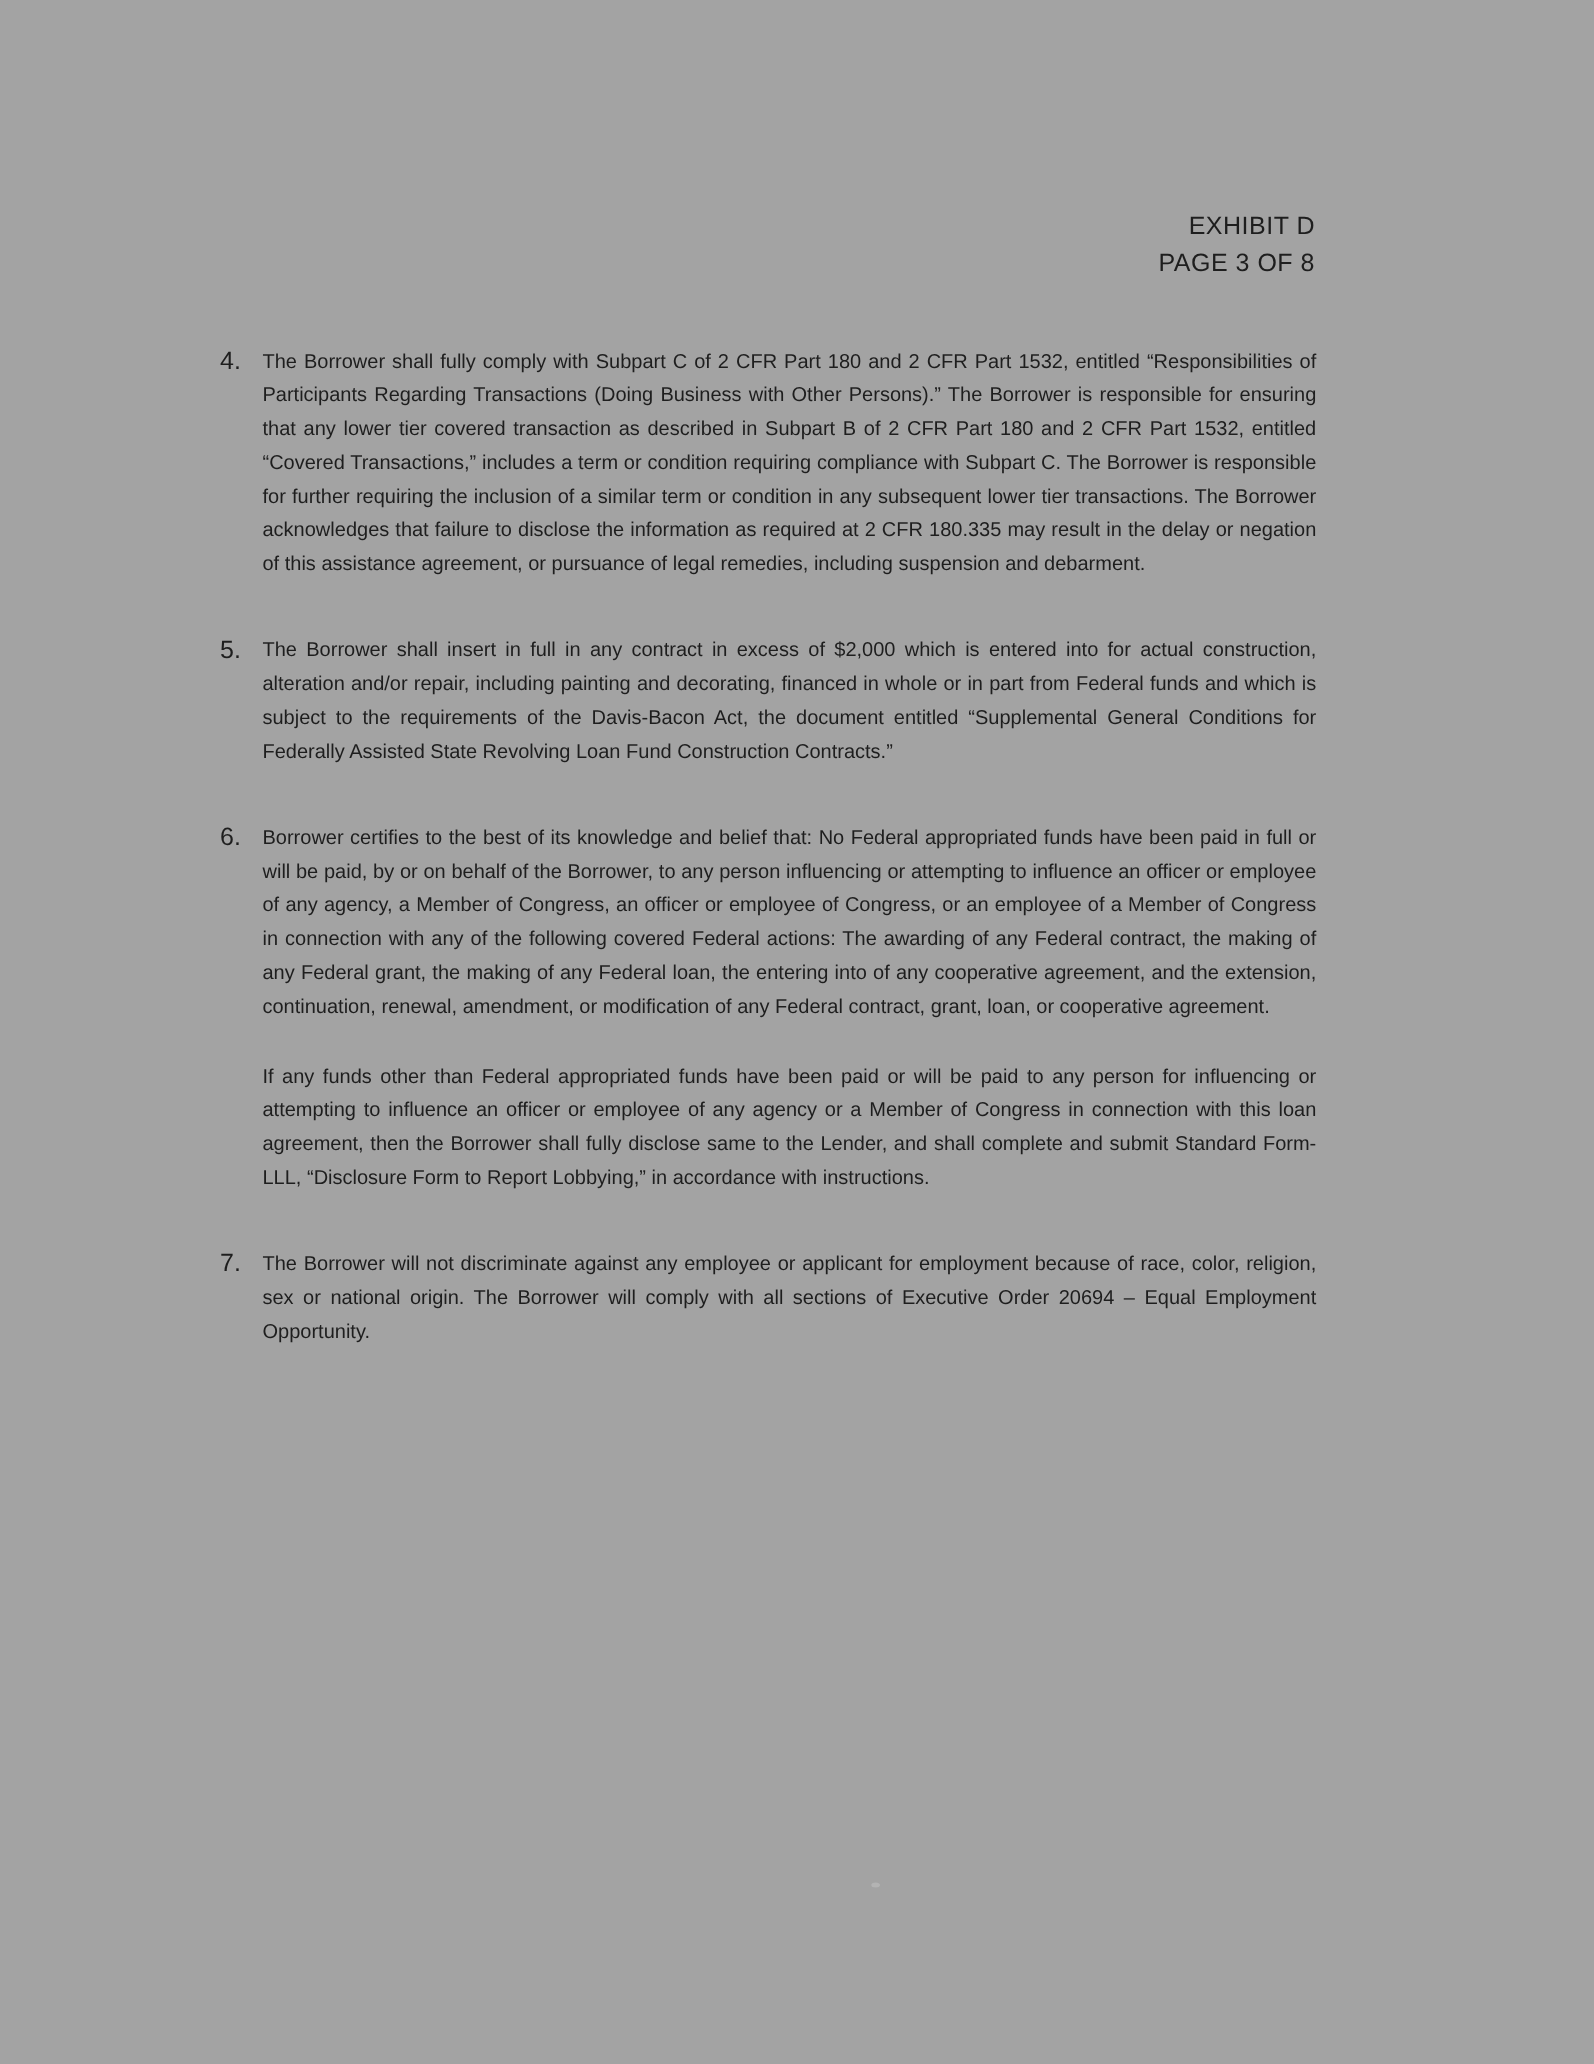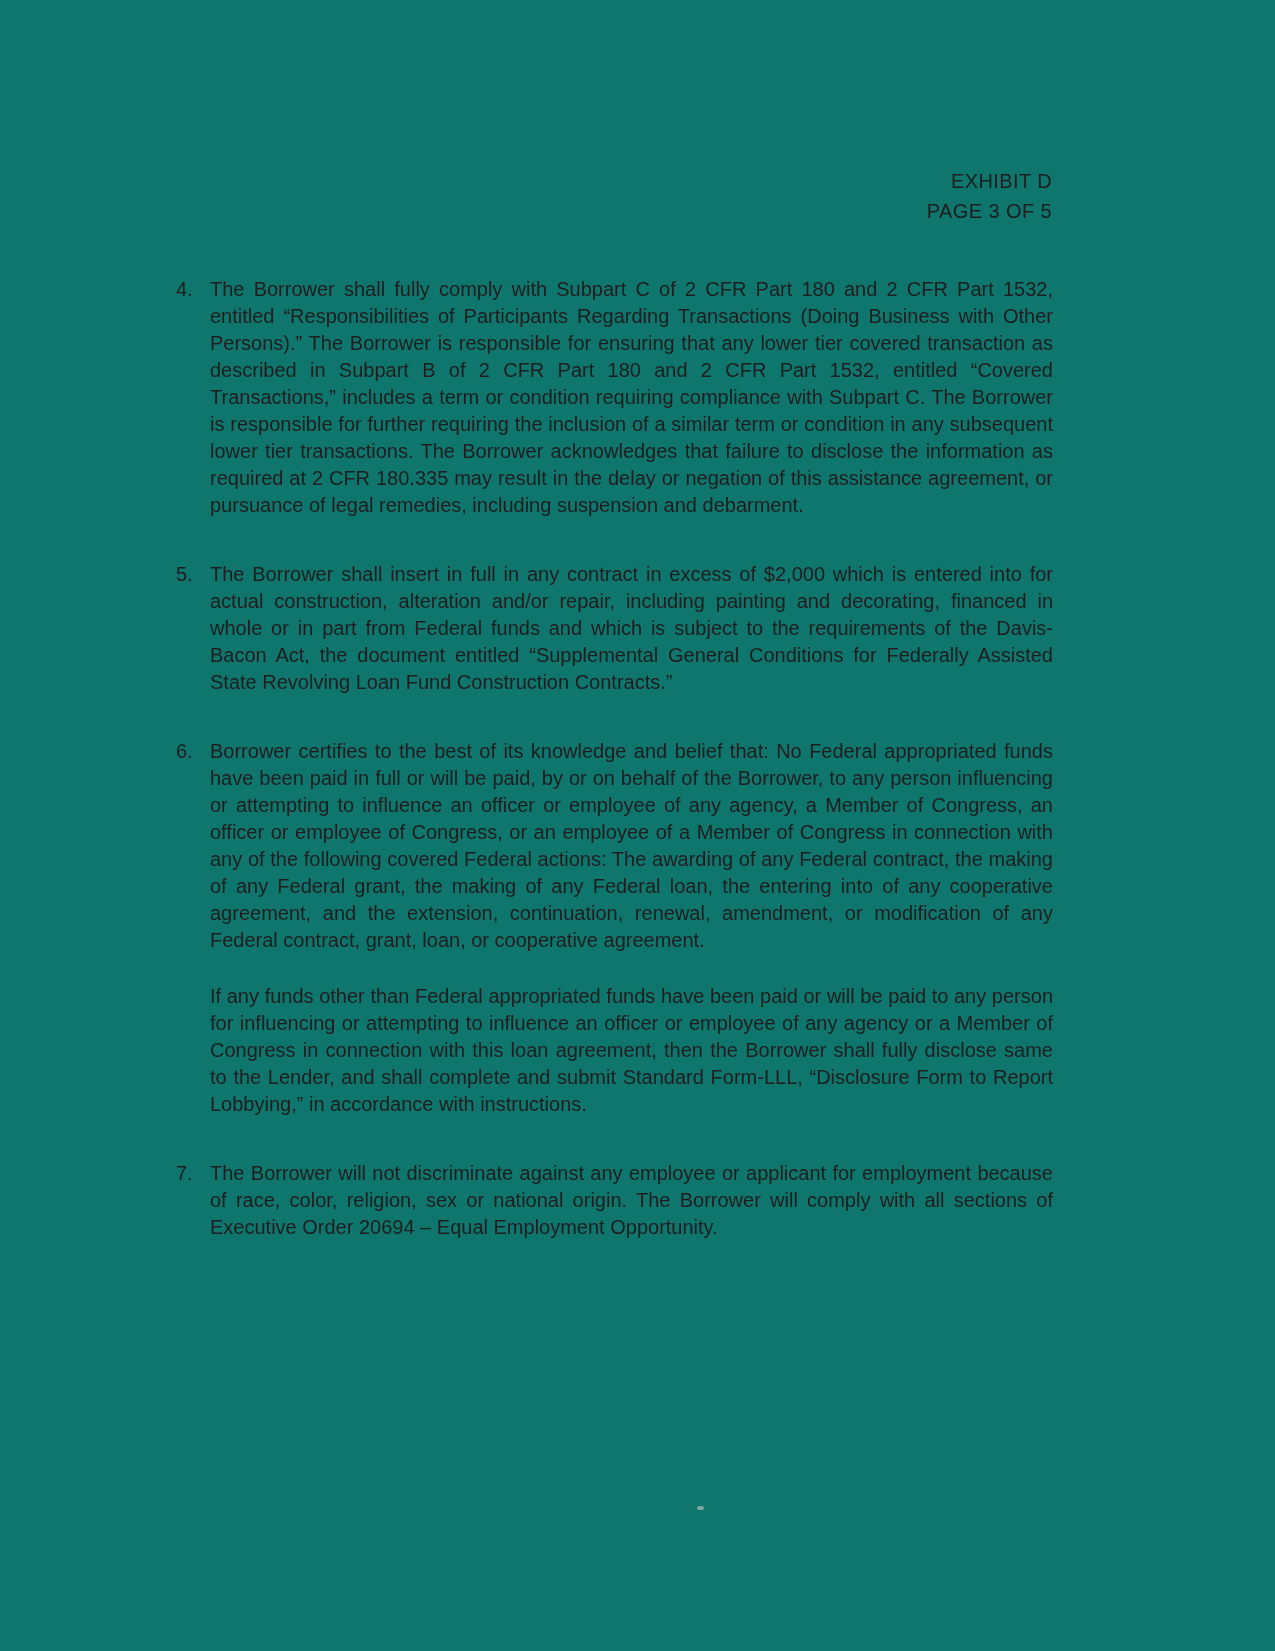--- a/index.html
+++ b/index.html
@@ -4,21 +4,21 @@
 <style>
   html, body {
     margin: 0;
     padding: 0;
     background: #ffffff;
   }
   .page {
     position: relative;
     width: 1275px;
     height: 1651px;
-    background: #0f766e;
+    background: #a3a3a3;
     font-family: "Liberation Sans", sans-serif;
     color: #1e1e1e;
     overflow: hidden;
   }
   .doc-header {
     position: absolute;
     top: 166px;
     right: 223px;
     text-align: right;
     font-size: 20px;
@@ -40,21 +40,21 @@
     width: 34px;
     font-size: 20px;
     line-height: 27px;
   }
   .item .body {
     flex: 1;
     min-width: 0;
   }
   .para {
     margin: 0 0 29px 0;
-    font-size: 20px;
+    font-size: 16px;
     line-height: 27px;
     text-align: justify;
   }
   .para:last-child {
     margin-bottom: 0;
   }
   .url-link {
     color: inherit;
     text-decoration: underline;
     cursor: pointer;
@@ -70,21 +70,21 @@
     opacity: 0.7;
   }
 </style>
 </head>
 <body>
 
 <div class="page">
 
   <div class="doc-header">
     <div>EXHIBIT D</div>
-    <div>PAGE 3 OF 5</div>
+    <div>PAGE 3 OF 8</div>
   </div>
 
   <div class="content">
 
     <div class="item">
       <div class="num">4.</div>
       <div class="body">
         <p class="para">The Borrower shall fully comply with Subpart C of 2 CFR Part 180 and 2 CFR Part 1532, entitled “Responsibilities of Participants Regarding Transactions (Doing Business with Other Persons).” The Borrower is responsible for ensuring that any lower tier covered transaction as described in Subpart B of 2 CFR Part 180 and 2 CFR Part 1532, entitled “Covered Transactions,” includes a term or condition requiring compliance with Subpart C. The Borrower is responsible for further requiring the inclusion of a similar term or condition in any subsequent lower tier transactions. The Borrower acknowledges that failure to disclose the information as required at 2 CFR 180.335 may result in the delay or negation of this assistance agreement, or pursuance of legal remedies, including suspension and debarment.</p>
       </div>
     </div>

